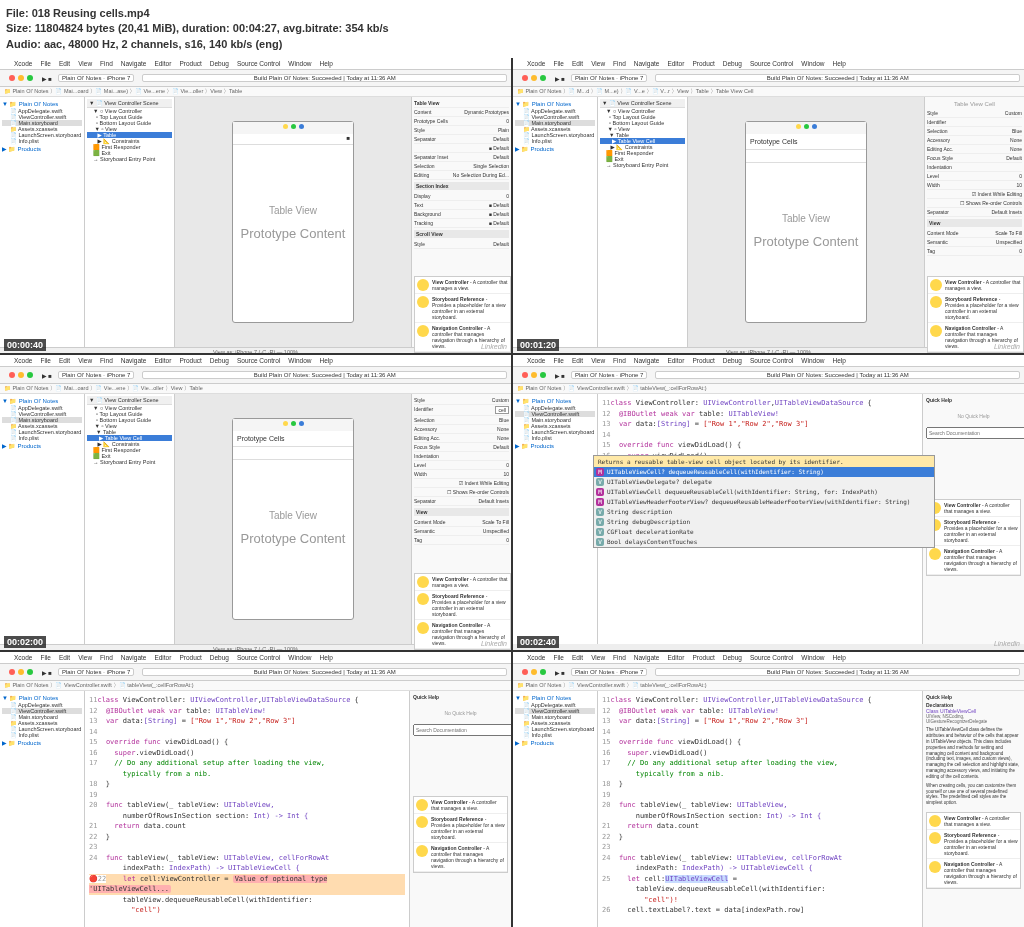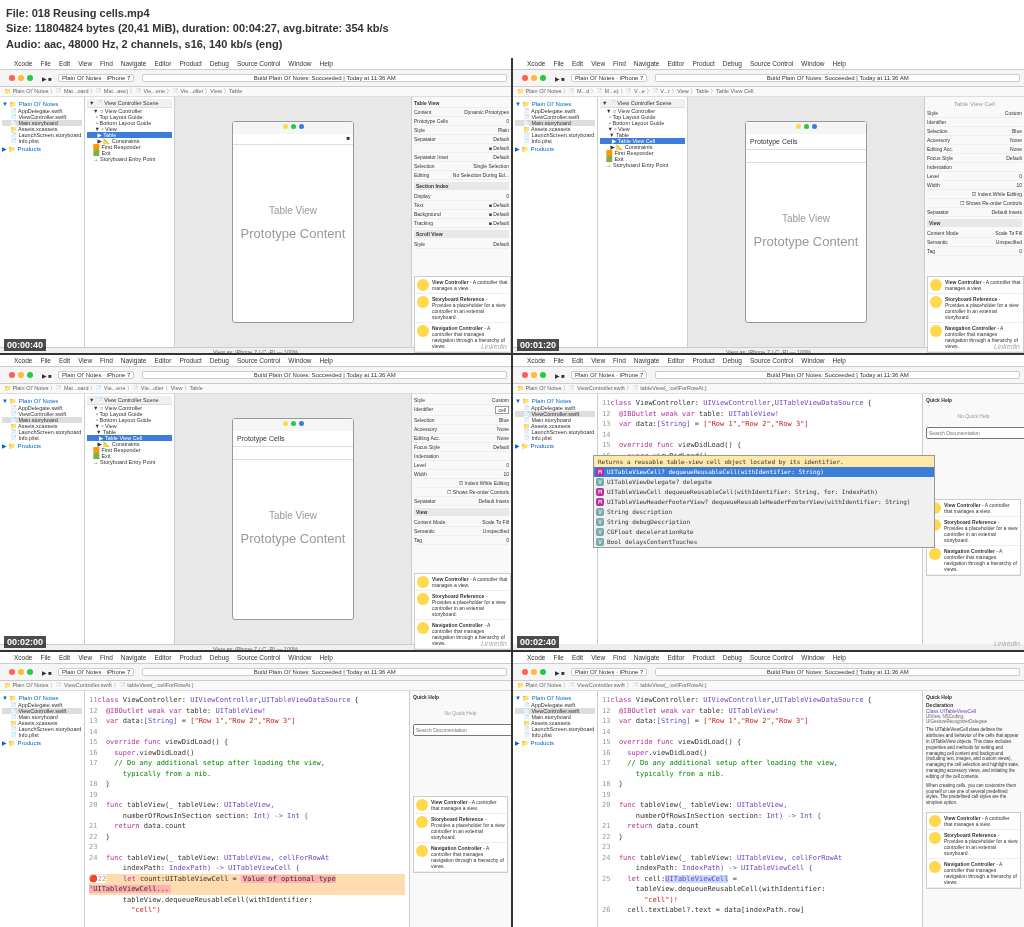--- a/index.html
+++ b/index.html
@@ -659,21 +659,21 @@
 <div><span class="ln">&nbsp;&nbsp;</span>&nbsp;&nbsp;&nbsp;&nbsp;&nbsp;&nbsp;<span class="cm">typically from a nib.</span></div>
 <div><span class="ln">18</span>&nbsp;&nbsp;}</div>
 <div><span class="ln">19</span></div>
 <div><span class="ln">20</span>&nbsp;&nbsp;<span class="kw">func</span> <span>tableView(_ tableView:</span> <span class="ty">UITableView,</span></div>
 <div><span class="ln">&nbsp;&nbsp;</span>&nbsp;&nbsp;&nbsp;&nbsp;&nbsp;&nbsp;<span>numberOfRowsInSection section:</span> <span class="ty">Int) -&gt; Int {</span></div>
 <div><span class="ln">21</span>&nbsp;&nbsp;&nbsp;&nbsp;<span class="kw">return</span> <span>data.count</span></div>
 <div><span class="ln">22</span>&nbsp;&nbsp;}</div>
 <div><span class="ln">23</span></div>
 <div><span class="ln">24</span>&nbsp;&nbsp;<span class="kw">func</span> <span>tableView(_ tableView:</span> <span class="ty">UITableView, cellForRowAt</span></div>
 <div><span class="ln">&nbsp;&nbsp;</span>&nbsp;&nbsp;&nbsp;&nbsp;&nbsp;&nbsp;<span>indexPath:</span> <span class="ty">IndexPath) -&gt; UITableViewCell {</span></div>
-<div style="background:#ffdcb0"><span class="ln" style="background:#fff">🔴22</span>&nbsp;&nbsp;&nbsp;&nbsp;<span class="kw">let</span> <span>count:UITableViewCell =</span> <span class="err">Value of optional type 'UITableViewCell...</span></div>
+<div style="background:#ffdcb0"><span class="ln" style="background:#fff">🔴22</span>&nbsp;&nbsp;&nbsp;&nbsp;<span class="kw">let</span> <span>cell:ViewController =</span> <span class="err">Value of optional type 'UITableViewCell...</span></div>
 <div><span class="ln">&nbsp;&nbsp;</span>&nbsp;&nbsp;&nbsp;&nbsp;&nbsp;&nbsp;<span>tableView.dequeueReusableCell(withIdentifier:</span></div>
 <div><span class="ln">&nbsp;&nbsp;</span>&nbsp;&nbsp;&nbsp;&nbsp;&nbsp;&nbsp;&nbsp;&nbsp;<span class="st">"cell")</span></div>
 
 </div>
 <div class="help">
 <div class="t">Quick Help</div>
 <div style="text-align:center;color:#999;padding:8px 0">No Quick Help</div>
 <input placeholder="Search Documentation" style="">
 <div class="lib" style="position:static;width:auto;margin-top:60px">
 <div class="li">

